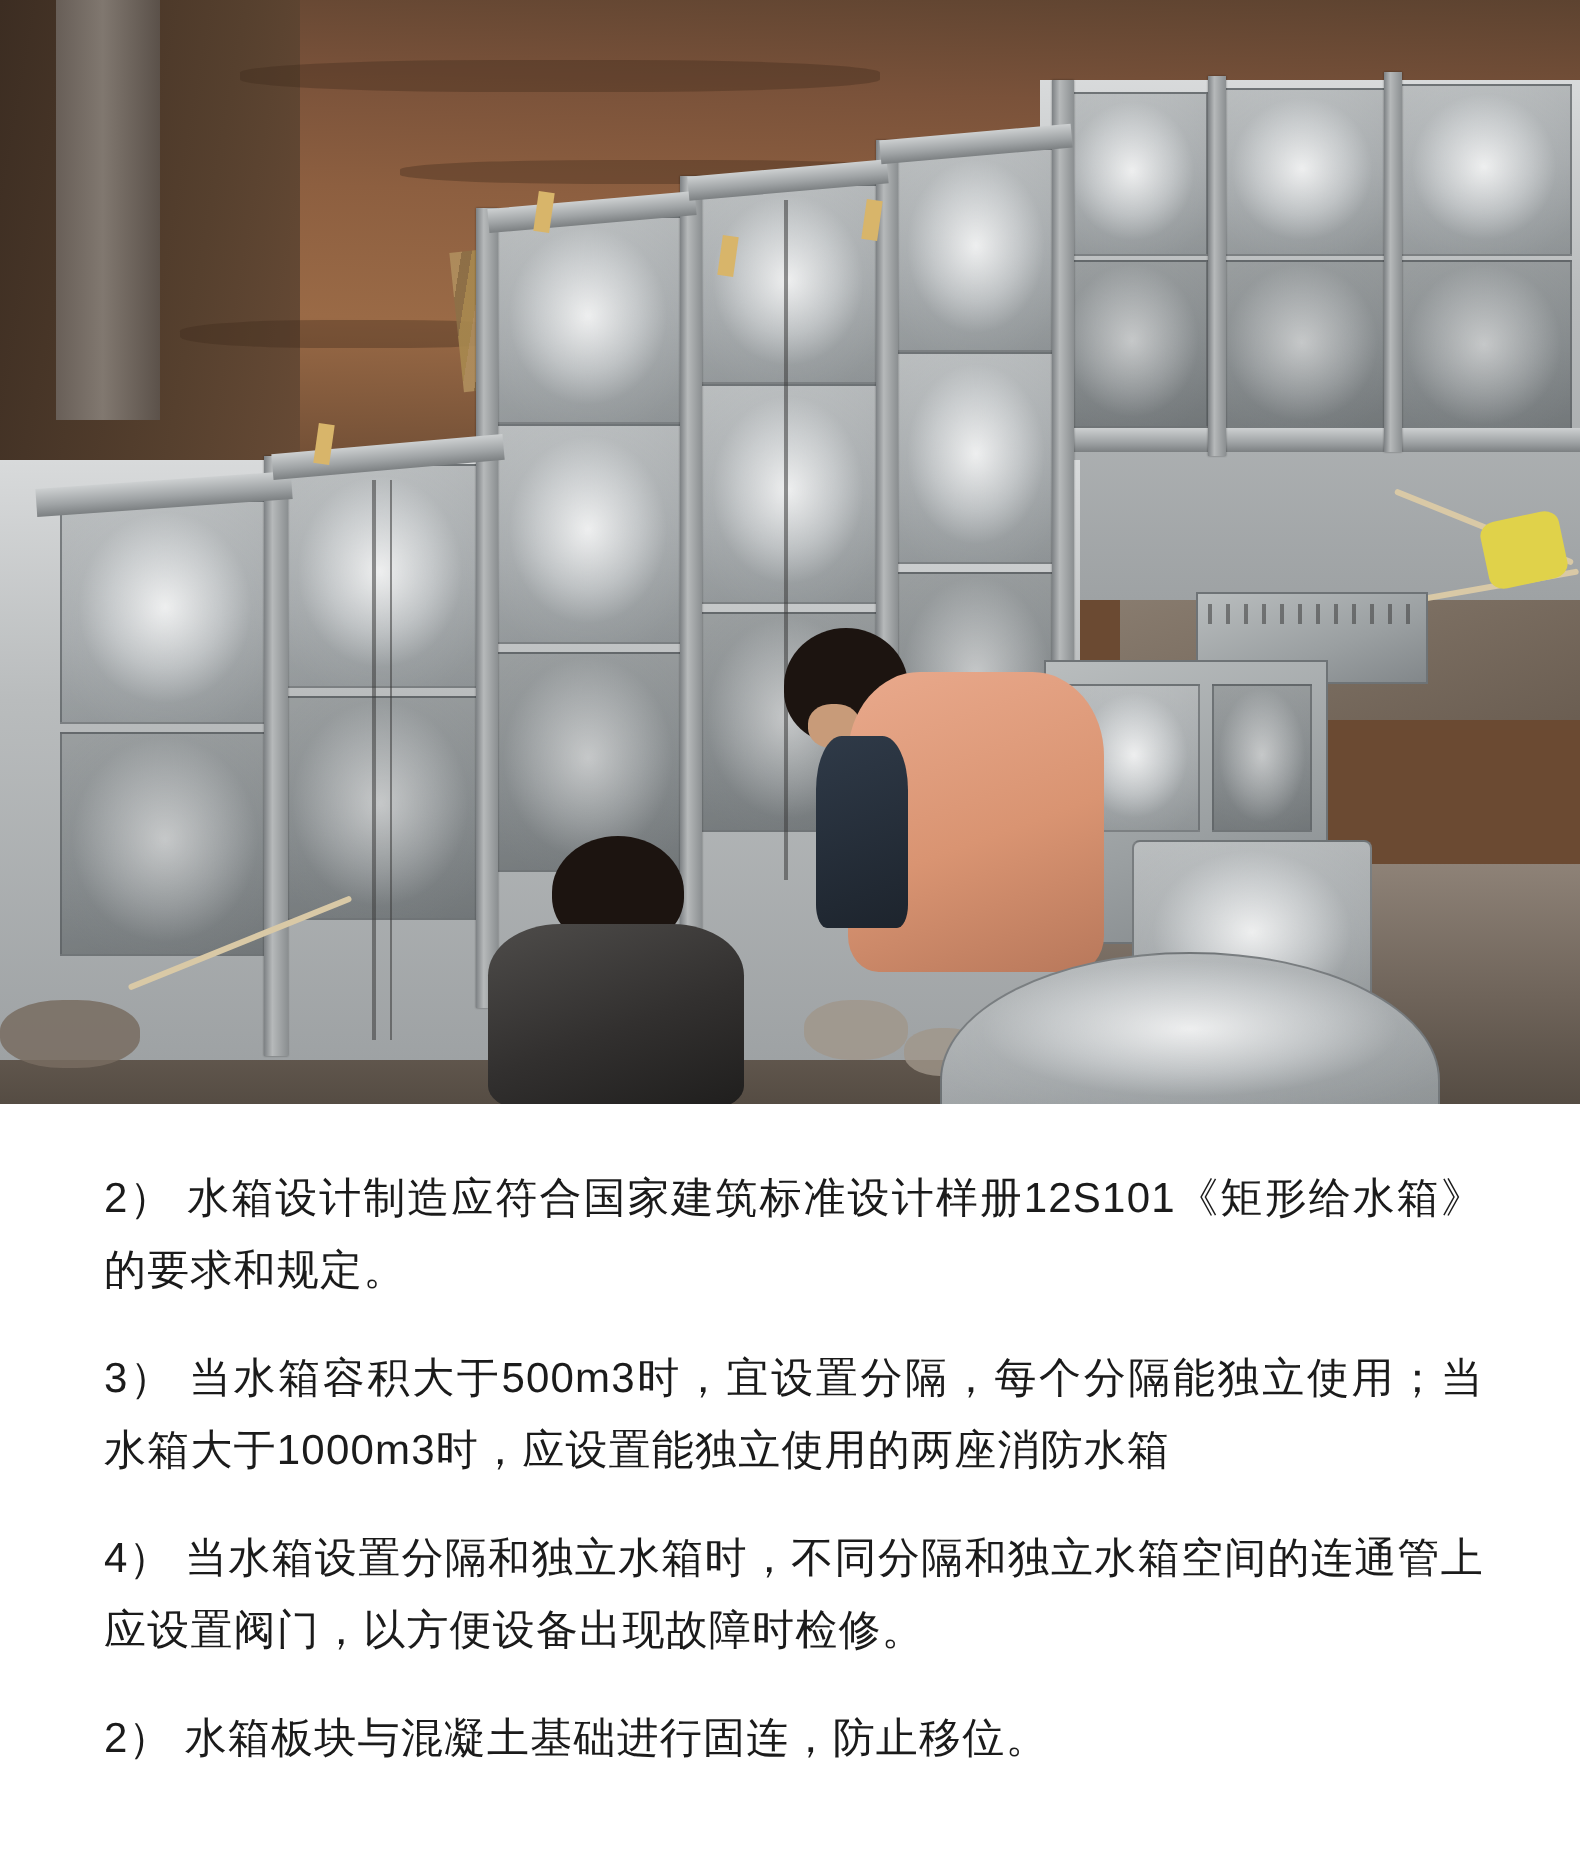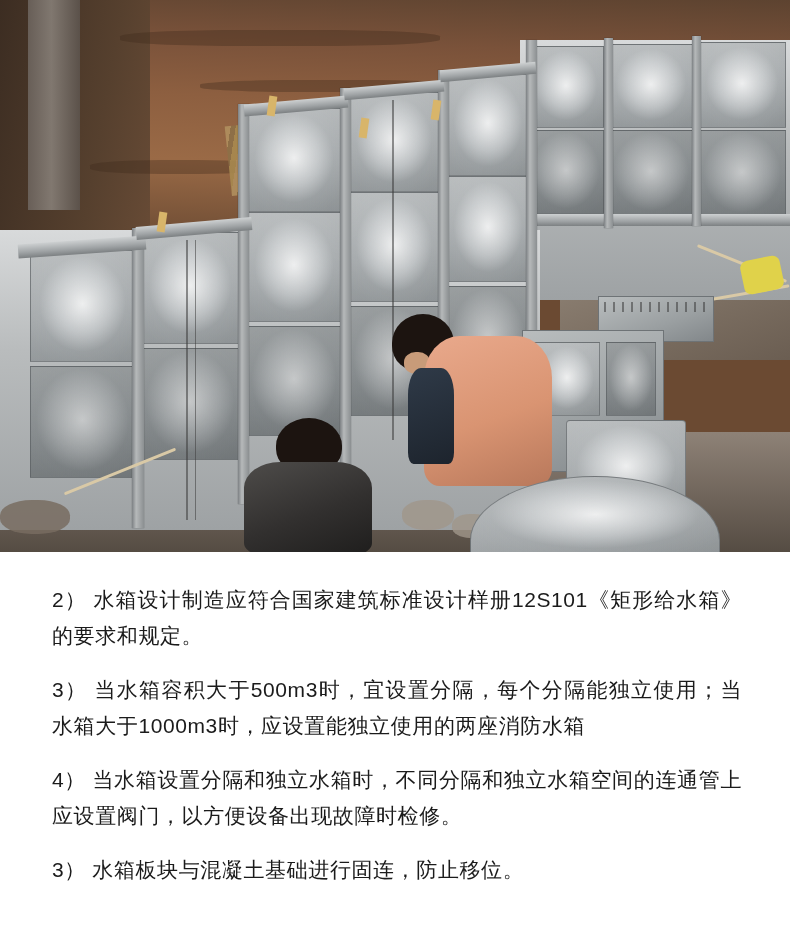--- a/index.html
+++ b/index.html
@@ -281,16 +281,16 @@
       <div class="rubble" style="left:0px;top:500px;width:70px;height:34px;background:rgba(120,108,96,.85);"></div>
 
       <div class="tank-panel" style="left:470px;top:476px;width:250px;height:80px;border-radius:50% 50% 0 0 / 80% 80% 0 0;"></div>
     </div>
   </div>
 
   <div class="text-block">
     <p class="para">2）  水箱设计制造应符合国家建筑标准设计样册12S101《矩形给水箱》的要求和规定。</p>
     <p class="para">3）  当水箱容积大于500m3时，宜设置分隔，每个分隔能独立使用；当水箱大于1000m3时，应设置能独立使用的两座消防水箱</p>
     <p class="para">4）  当水箱设置分隔和独立水箱时，不同分隔和独立水箱空间的连通管上应设置阀门，以方便设备出现故障时检修。</p>
-    <p class="para last">3）   水箱板块与混凝土基础进行固连，防止移位。</p>
+    <p class="para last">2）   水箱板块与混凝土基础进行固连，防止移位。</p>
   </div>
 
 </div>
 
 </body></html>

